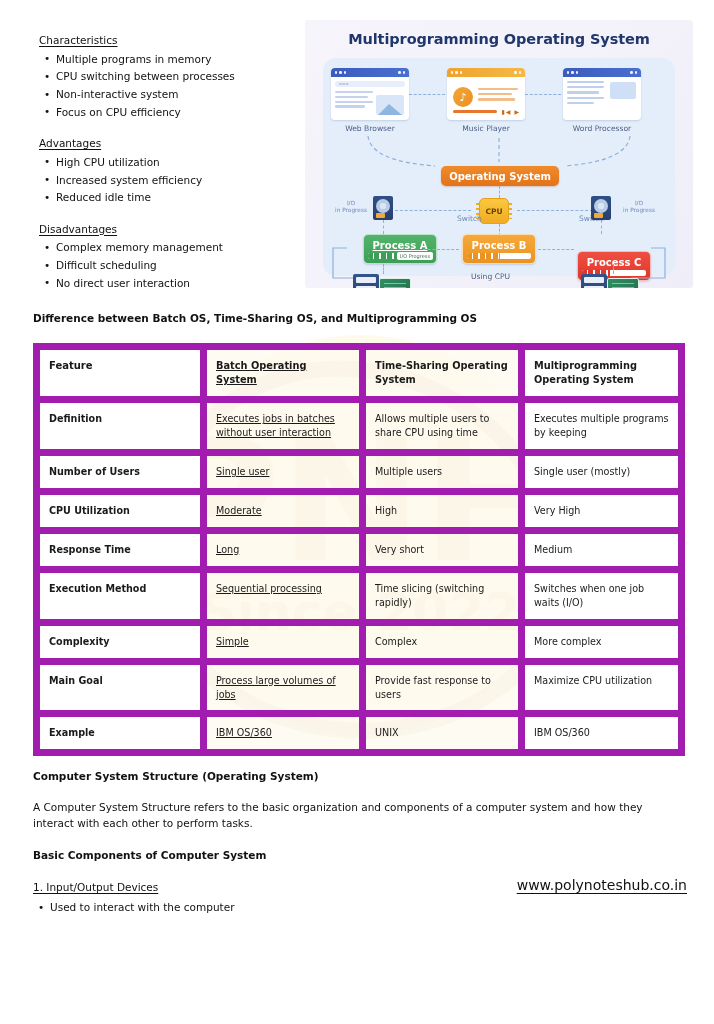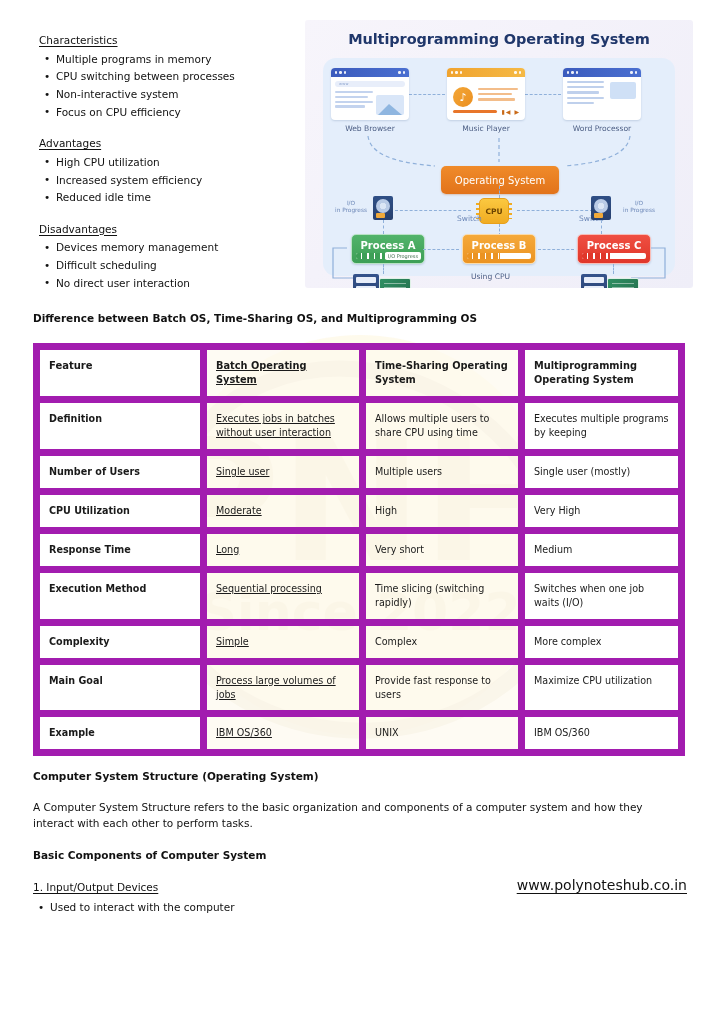--- a/index.html
+++ b/index.html
@@ -184,25 +184,25 @@
     position: absolute;
     width: 100px;
     text-align: center;
     font-size: 7.6px;
     color: #4c5e84;
   }
 
   .osbox {
     position: absolute;
     left: 118px; top: 108px;
-    width: 118px; height: 28px;
+    width: 118px; height: 20px;
     background: linear-gradient(180deg,#f08b2a,#e2731a);
     border-radius: 5px;
     color: #fff;
-    font-size: 10px; font-weight: normal;
+    font-size: 10px; font-weight: bold;
     display: flex; align-items: center; justify-content: center;
     box-shadow: 0 1px 2px rgba(180,90,20,.3);
   }
 
   .cpu {
     position: absolute;
     left: 156px; top: 140px;
     width: 30px; height: 26px;
     background: linear-gradient(180deg,#fbc840,#f0ac22);
     border: 1.6px solid #e8a01b;
@@ -260,21 +260,21 @@
     position:absolute; left:4px; right:4px; bottom:4px;
     height:6px; border-radius:2px; background:#ffffff;
     overflow:hidden;
   }
   .proc .trk i {
     display:block; height:100%;
     background: repeating-linear-gradient(90deg, currentColor 0 5px, rgba(255,255,255,.85) 5px 6.4px);
   }
   .proc-a { background: linear-gradient(180deg,#52b36a,#3d9f56); border:1.4px solid #b9e2c4; }
   .proc-b { background: linear-gradient(180deg,#f5a93a,#eb9322); border:1.4px solid #fbdcab; }
-  .proc-c { background: linear-gradient(180deg,#ef4f42,#e0362a); border:1.4px solid #f8bdb7; }
+  .proc-c { background: linear-gradient(180deg,#ef4f42,#e0362a); border:1.4px solid #f8bdb7;margin-top:17px; }
   .proc-a .trk i { color:#3d9f56; width: 46%; }
   .proc-b .trk i { color:#eb9322; width: 52%; }
   .proc-c .trk i { color:#e0362a; width: 44%; }
   .badge {
     position:absolute; right:3px; bottom:3.5px;
     background:#fff; color:#3f6b4c;
     font-size:5px; padding:1px 3px; border-radius:2px;
     white-space:nowrap; z-index:3;
   }
 
@@ -407,21 +407,21 @@
         <ul>
           <li>High CPU utilization</li>
           <li>Increased system efficiency</li>
           <li>Reduced idle time</li>
         </ul>
       </div>
 
       <div class="group">
         <h3>Disadvantages</h3>
         <ul>
-          <li>Devices memory management</li>
+          <li>Complex memory management</li>
           <li>Difficult scheduling</li>
           <li>No direct user interaction</li>
         </ul>
       </div>
 
     </div>
 
     <div class="diagram">
       <div class="diagram-title">Multiprogramming Operating System</div>
 
@@ -523,21 +523,21 @@
 
         <div class="disk" style="left:268px; top:138px;"></div>
         <div class="io-lbl" style="left:294px; top:142px;">
           <span>I/O</span><br>
           <span>in Progress</span>
         </div>
 
         <div class="arrow-v" style="left:60px; top:162px; height:14px;"></div>
         <div class="arrow-v" style="left:278px; top:162px; height:14px;"></div>
 
-        <div class="proc proc-a" style="left:28px; top:176px;">
+        <div class="proc proc-a" style="left:40px; top:176px;text-decoration:underline;">
           <div class="nm">Process A</div>
           <div class="trk">
               <i></i>
             </div>
           <div class="badge">I/O Progress</div>
         </div>
 
         <div class="proc proc-b" style="left:139px; top:176px;">
           <div class="nm">Process B</div>
           <div class="trk">

